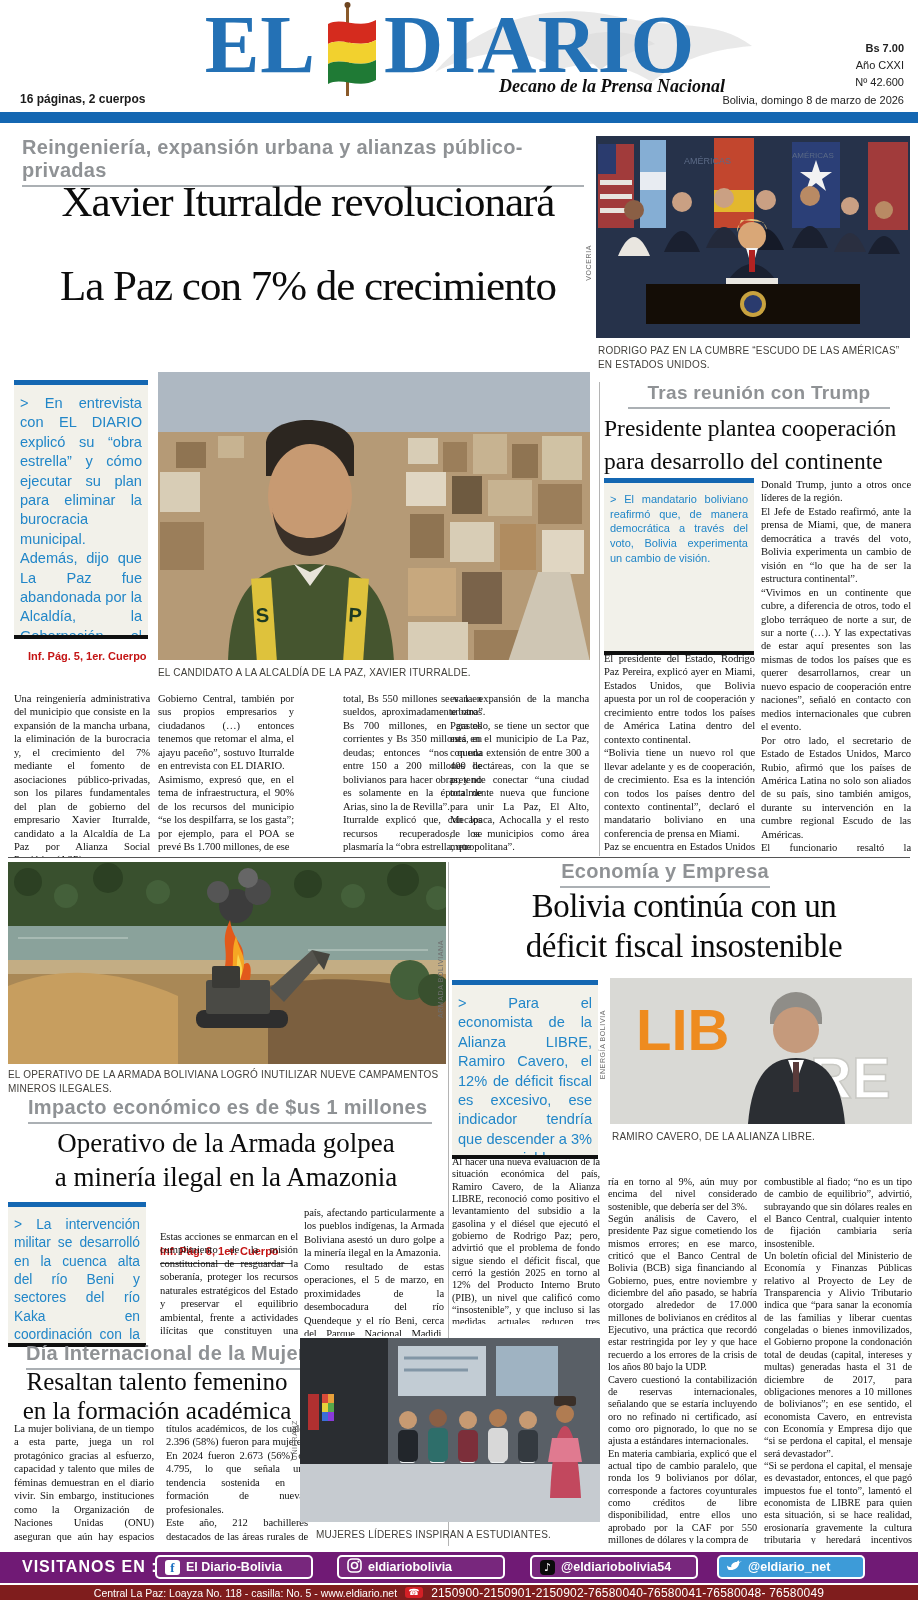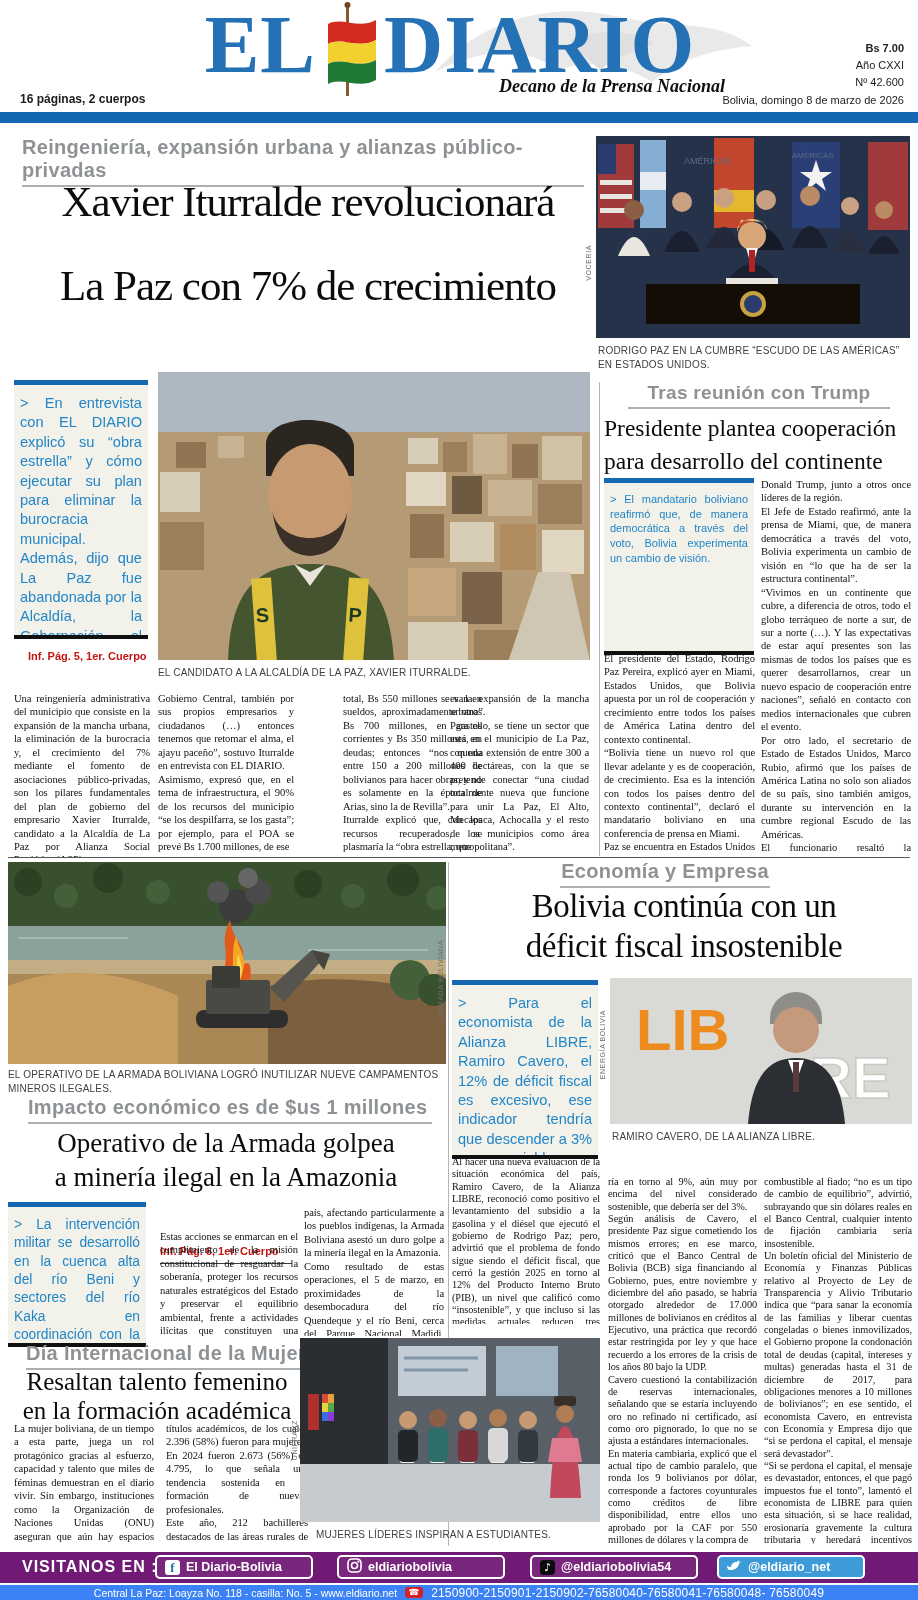--- a/index.html
+++ b/index.html
@@ -98,21 +98,21 @@
                display:flex;align-items:center;gap:6px;padding:0 8px;
                font:bold 12.5px "Liberation Sans",sans-serif;color:#fff;background:rgba(255,255,255,.06);}
   .si-fb{left:155px;width:138px;}
   .si-ig{left:337px;width:148px;}
   .si-tt{left:530px;width:148px;}
   .si-tw{left:717px;width:128px;background:#3d9bd8;}
   .icon-fb{width:15px;height:15px;background:#fff;border-radius:3px;color:#1b6fc0;
            font:bold 13px "Liberation Serif",serif;text-align:center;line-height:15px;}
   .icon-tt{width:15px;height:15px;background:#0b0b0b;border-radius:4px;color:#fff;
            font:11px "DejaVu Sans",sans-serif;text-align:center;line-height:15px;}
-  .footer-bar{left:0;top:1585px;width:918px;height:15px;background:#3b82f6;display:flex;
+  .footer-bar{left:0;top:1585px;width:918px;height:15px;background:#7f1d1d;display:flex;
               align-items:center;justify-content:center;gap:8px;
               font:10.5px "Liberation Sans",sans-serif;color:#fff;}
   .phone-badge{width:18px;height:11px;background:#d42026;border-radius:3px;color:#fff;
                font:9px "DejaVu Sans",sans-serif;text-align:center;line-height:11px;}
   .footer-phones{font-weight:normal;font-size:12px;letter-spacing:.2px;}
 </style>
 </head>
 <body>
 
 <div class="page">

